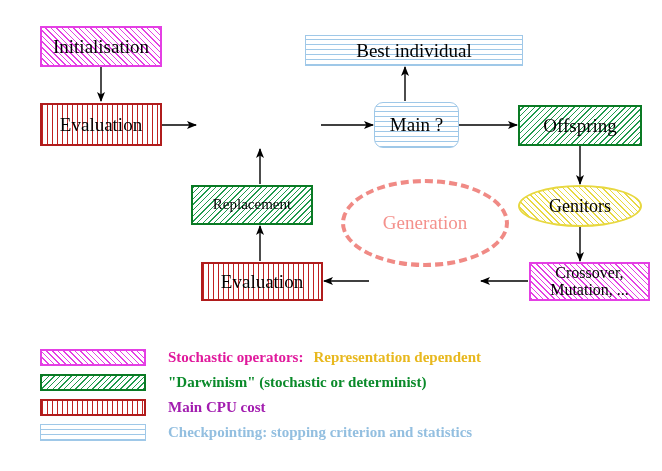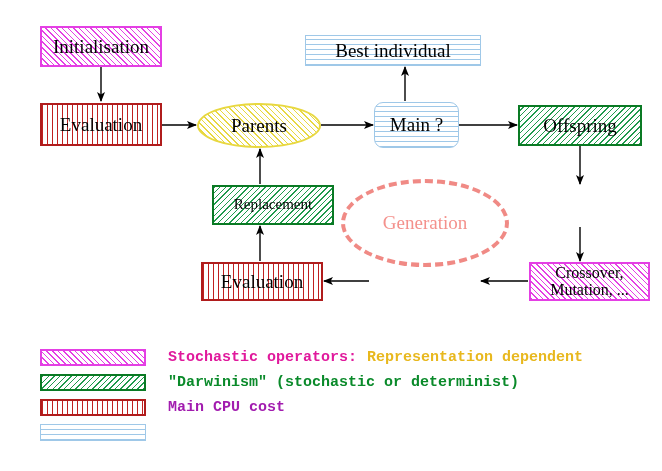--- a/index.html
+++ b/index.html
@@ -99,21 +99,21 @@
   .legend-swatch {
     width: 106px;
     height: 17px;
     box-sizing: border-box;
     flex: 0 0 auto;
   }
   .legend-text {
     margin-left: 22px;
     font-size: 15px;
     font-weight: bold;
-    font-family: Liberation Mono, monospace;
+    font-family: Liberation Serif, serif;
     white-space: nowrap;
   }
   .legend-text .sub {
     font-weight: bold;
     margin-left: 10px;
   }
 </style>
 </head>
 <body>
 
@@ -148,36 +148,36 @@
       <line x1="246" y1="261" x2="246" y2="226"></line>
 
       <line x1="246" y1="184" x2="246" y2="149"></line>
     </g>
   </svg>
 
   <div class="node hatch-magenta" style="left:26px; top:26px; width:122px; height:41px; font-size:19px;">Initialisation</div>
 
   <div class="node hatch-red" style="left:26px; top:103px; width:122px; height:43px; font-size:19px;">Evaluation</div>
 
-  <div class="node hatch-yellow ellipse" style="left:183px; top:103px; width:124px; height:45px; font-size:19px;">Parents</div>
 
   <div class="node hatch-blue rounded" style="left:360px; top:102px; width:85px; height:46px; font-size:19px;">Main ?</div>
 
-  <div class="node hatch-blue" style="left:291px; top:35px; width:176px; height:31px; font-size:19px;">Best individual</div>
+  <div class="node hatch-blue" style="left:291px; top:35px; width:218px; height:31px; font-size:19px;">Best individual</div>
 
   <div class="node hatch-green" style="left:504px; top:105px; width:124px; height:41px; font-size:19px;">Offspring</div>
 
+  <div class="node hatch-yellow ellipse" style="left:504px; top:185px; width:124px; height:42px; font-size:18px;">Genitors</div>
 
   <div class="node hatch-magenta" style="left:515px; top:262px; width:121px; height:39px; font-size:16px;">Crossover,
 Mutation, ...</div>
 
 
   <div class="node hatch-red" style="left:187px; top:262px; width:122px; height:39px; font-size:19px;">Evaluation</div>
 
-  <div class="node hatch-green" style="left:198px; top:185px; width:122px; height:40px; font-size:15px;">Replacement</div>
+  <div class="node hatch-green" style="left:177px; top:185px; width:122px; height:40px; font-size:15px;">Replacement</div>
 
   <div class="gen-ellipse" style="left:327px; top:179px; width:168px; height:88px; font-size:19px;">
     <span>Generation</span>
   </div>
 
   <div id="legend">
 
     <div class="legend-row">
       <div class="legend-swatch hatch-magenta"></div>
       <div class="legend-text" style="color:#e0199c;">
@@ -190,17 +190,18 @@
       <div class="legend-text" style="color:#0a8a2a;">"Darwinism" (stochastic or determinist)</div>
     </div>
 
     <div class="legend-row">
       <div class="legend-swatch hatch-red"></div>
       <div class="legend-text" style="color:#a21caf;">Main CPU cost</div>
     </div>
 
     <div class="legend-row">
       <div class="legend-swatch hatch-blue"></div>
+      <div class="legend-text" style="color:#93bfe0;">Checkpointing: stopping criterion and statistics</div>
     </div>
 
   </div>
 
 </div>
 
 </body></html>

